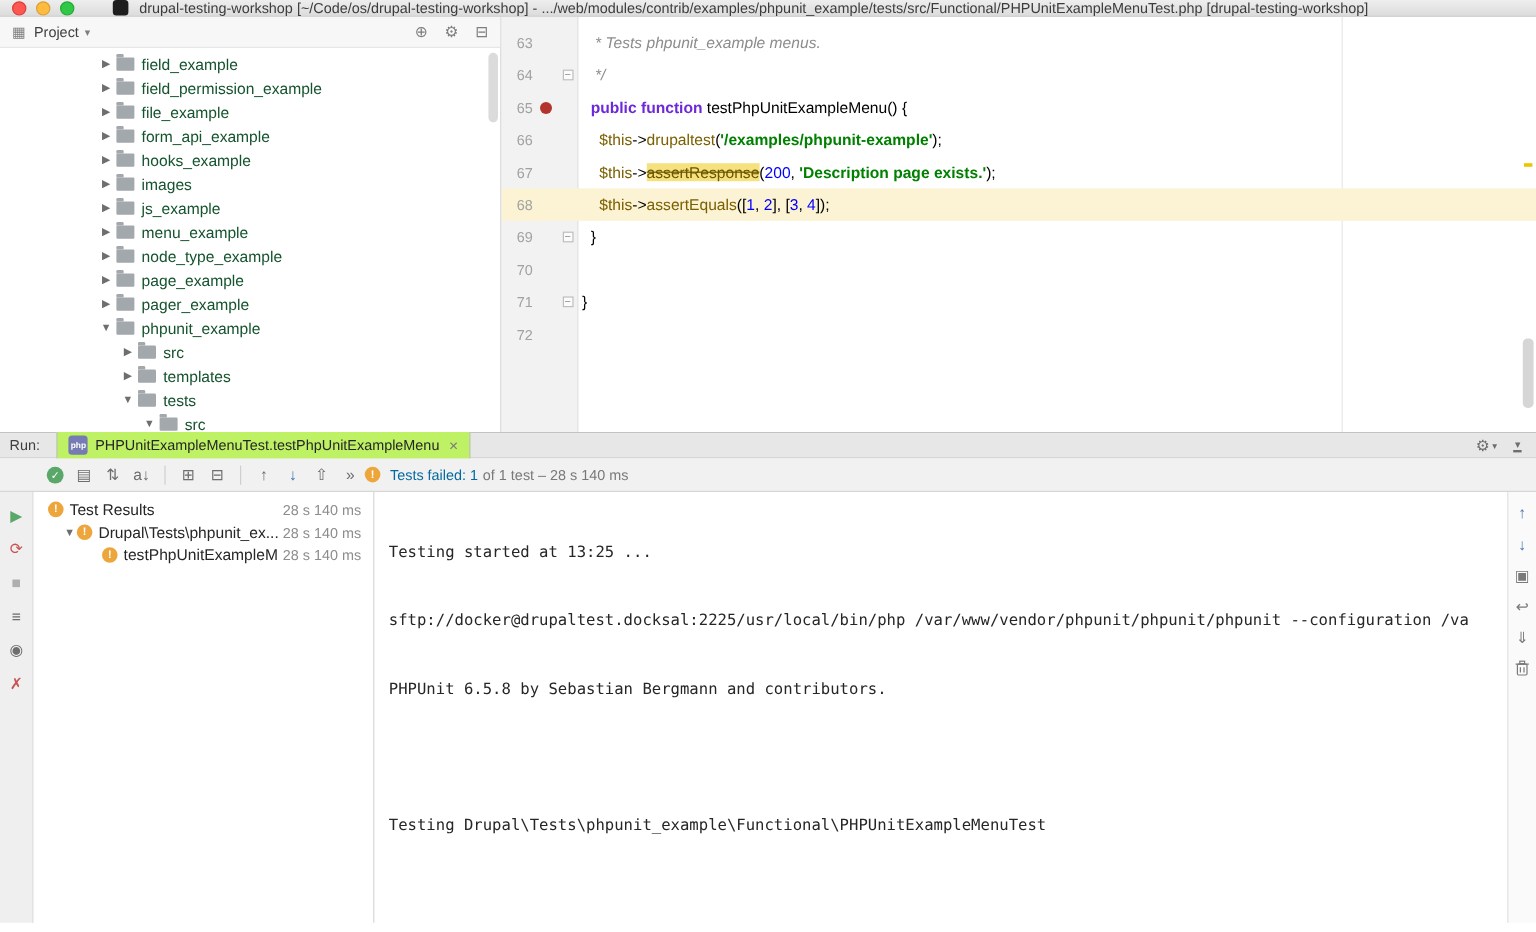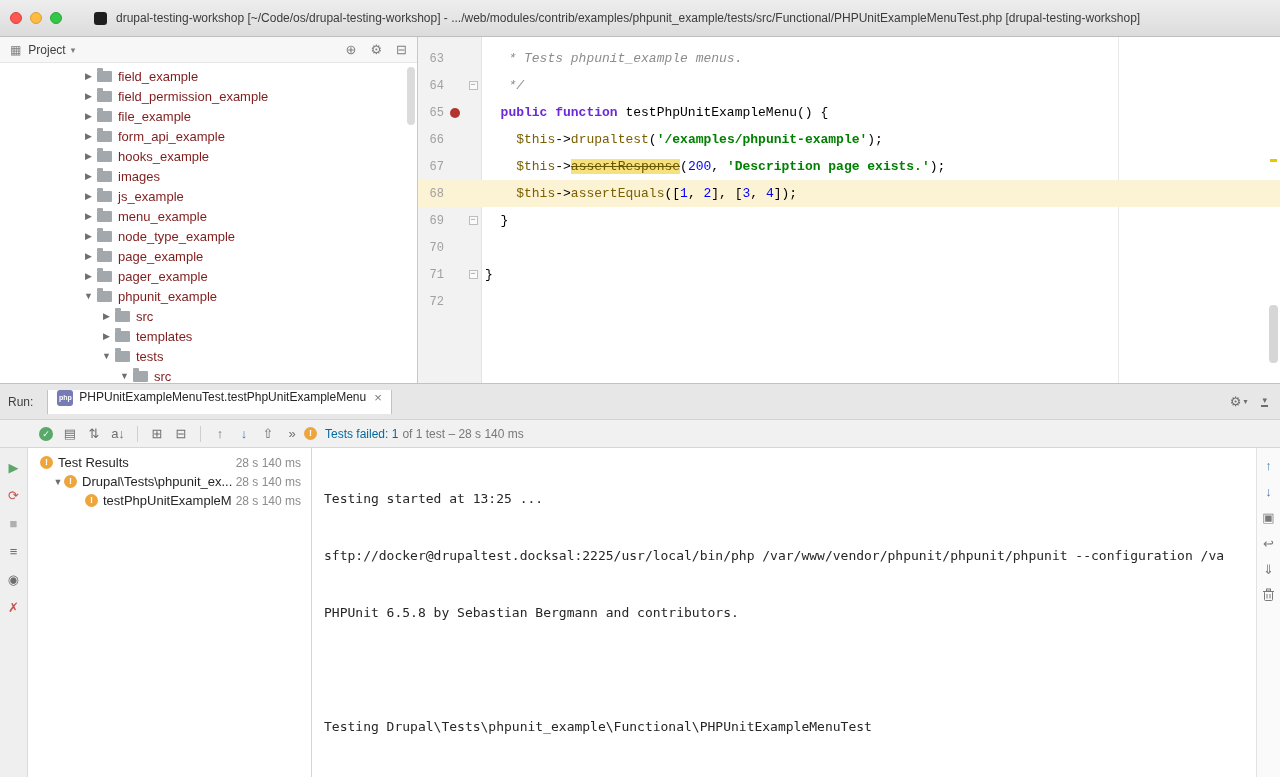--- a/index.html
+++ b/index.html
@@ -1,20 +1,20 @@
 <!DOCTYPE html>
 <html><head>
 <meta charset="utf-8">
 <style>
   *{margin:0;padding:0;box-sizing:border-box}
   html,body{width:1280px;height:777px;overflow:hidden}
   body{font-family:"Liberation Sans",sans-serif;background:#fff;color:#262626;font-size:13px}
 
   
-  .titlebar{height:37px;background:linear-gradient(#EEEEEE,#DCDCDC);border-bottom:1px solid #BEBEBE;display:flex;align-items:center;padding:0 10px}
+  .titlebar{height:14px;background:linear-gradient(#EEEEEE,#DCDCDC);border-bottom:1px solid #BEBEBE;display:flex;align-items:center;padding:0 10px}
   .light{width:12px;height:12px;border-radius:50%;margin-right:8px;flex:0 0 12px}
   .light.red{background:#FC5753;border:1px solid #DF3E38}
   .light.yellow{background:#FDBC40;border:1px solid #DE9F34}
   .light.green{background:#33C748;border:1px solid #27AA35}
   .appicon{width:13px;height:13px;background:#1E1E1E;border-radius:3px;margin:0 9px 0 24px;flex:0 0 13px}
   .wtitle{font-size:12px;color:#3C3C3C;white-space:nowrap;overflow:hidden;text-overflow:ellipsis;flex:1}
 
   
   .main{display:flex;height:346px}
   .project{width:418px;border-right:1px solid #C8C8C8;background:#fff;position:relative;overflow:hidden}
@@ -22,26 +22,26 @@
   .phicon{color:#7E7E7E;font-size:12px;margin-right:7px}
   .phlabel{font-size:12px}
   .pharrow{font-size:9px;color:#7E7E7E;margin-left:5px}
   .phsp{flex:1}
   .hicon{color:#7E7E7E;font-size:13px;margin-left:14px}
   .ptree{padding-top:3px}
   .titem{height:20px;display:flex;align-items:center;white-space:nowrap}
   .chev{width:13px;font-size:9px;color:#6E6E6E;text-align:center;flex:0 0 13px}
   .folder{flex:0 0 15px;width:15px;height:11px;background:#A3A8AD;border-radius:1px;position:relative;margin:0 6px 0 2px}
   .folder::before{content:"";position:absolute;top:-3px;left:0;width:6px;height:3px;background:#A3A8AD;border-radius:1px 1px 0 0}
-  .tlabel{font-size:13px;color:#7f1d1d}
+  .tlabel{font-size:13px;color:#14532d}
   .d0{padding-left:82px}.d1{padding-left:100px}.d2{padding-left:118px}
   .pscroll{position:absolute;top:30px;right:2px;width:8px;height:58px;background:rgba(0,0,0,.14);border-radius:4px}
 
   
-  .editor{flex:1;position:relative;background:#fff;overflow:hidden;font-family:Liberation Mono, monospace;font-size:13px}
+  .editor{flex:1;position:relative;background:#fff;overflow:hidden;font-family:Liberation Sans, sans-serif;font-size:13px}
   .gutterbg{position:absolute;left:0;top:0;bottom:0;width:64px;background:#F2F2F2;border-right:1px solid #E3E3E3}
   .marginguide{position:absolute;left:700px;top:0;bottom:0;width:1px;background:#E8E8E8}
   .elines{position:relative;padding-top:8px}
   .eline{height:27px;display:flex;align-items:center}
   .eline.cur{background:#FBF3D3}
   .ln{flex:0 0 28px;text-align:right;color:#A1A1A1;font-size:12px;padding-right:2px}
   .gi{flex:0 0 18px;display:flex;justify-content:center}
   .gf{flex:0 0 18px;display:flex;justify-content:center}
   .bp{width:10px;height:10px;border-radius:50%;background:#B3342E}
   .fm{width:9px;height:9px;border:1px solid #BDBDBD;background:#FBFBFB;color:#8A8A8A;font-size:9px;line-height:7px;text-align:center}
@@ -50,23 +50,23 @@
   .kw{color:#6d28d9;font-weight:bold}
   .str{color:#008000;font-weight:bold}
   .num{color:#0000FF}
   .var,.fn{color:#7A6000}
   .dep{color:#6A5500;background:#F5E27E;text-decoration:line-through}
   .escroll{position:absolute;right:2px;top:268px;width:9px;height:58px;background:rgba(0,0,0,.16);border-radius:4px}
   .estripe{position:absolute;right:3px;top:122px;width:7px;height:3px;background:#EBC700}
 
   
   .runpanel{height:409px;border-top:1px solid #C2C2C2;display:flex;flex-direction:column;background:#fff}
-  .tabstrip{height:36px;background:#E7E7E7;display:flex;align-items:center;border-bottom:1px solid #D2D2D2}
+  .tabstrip{height:21px;background:#E7E7E7;display:flex;align-items:center;border-bottom:1px solid #D2D2D2}
   .runlabel{font-size:12px;color:#3E3E3E;padding:0 14px 0 8px}
-  .runtab{height:24px;display:flex;align-items:flex-start;background:#ffffff;border-left:1px solid #C2C2C2;border-right:1px solid #C2C2C2;padding:0 9px}
+  .runtab{height:24px;display:flex;align-items:center;background:#bef264;border-left:1px solid #C2C2C2;border-right:1px solid #C2C2C2;padding:0 9px}
   .phpicon{width:16px;height:16px;background:#777BB3;color:#fff;border-radius:3px;font-size:7px;font-weight:bold;display:flex;align-items:center;justify-content:center;margin-right:6px}
   .tabtitle{font-size:12px;color:#262626;margin-right:8px}
   .tabclose{font-size:13px;color:#7A7A7A}
   .tsr{margin-left:auto;display:flex;align-items:center;padding-right:12px;color:#6E6E6E}
   .tsr .gear{font-size:13px}
   .tsr .caret{font-size:8px;margin:0 14px 0 2px}
   .hideic{font-size:9px;line-height:9px;border-bottom:2px solid #6E6E6E;padding:0 1px}
 
   .toolbar{height:28px;background:#F1F1F1;border-bottom:1px solid #D6D6D6;display:flex;align-items:center;padding-left:34px}
   .tbi{width:24px;text-align:center;color:#6E6E6E;font-size:13px}

